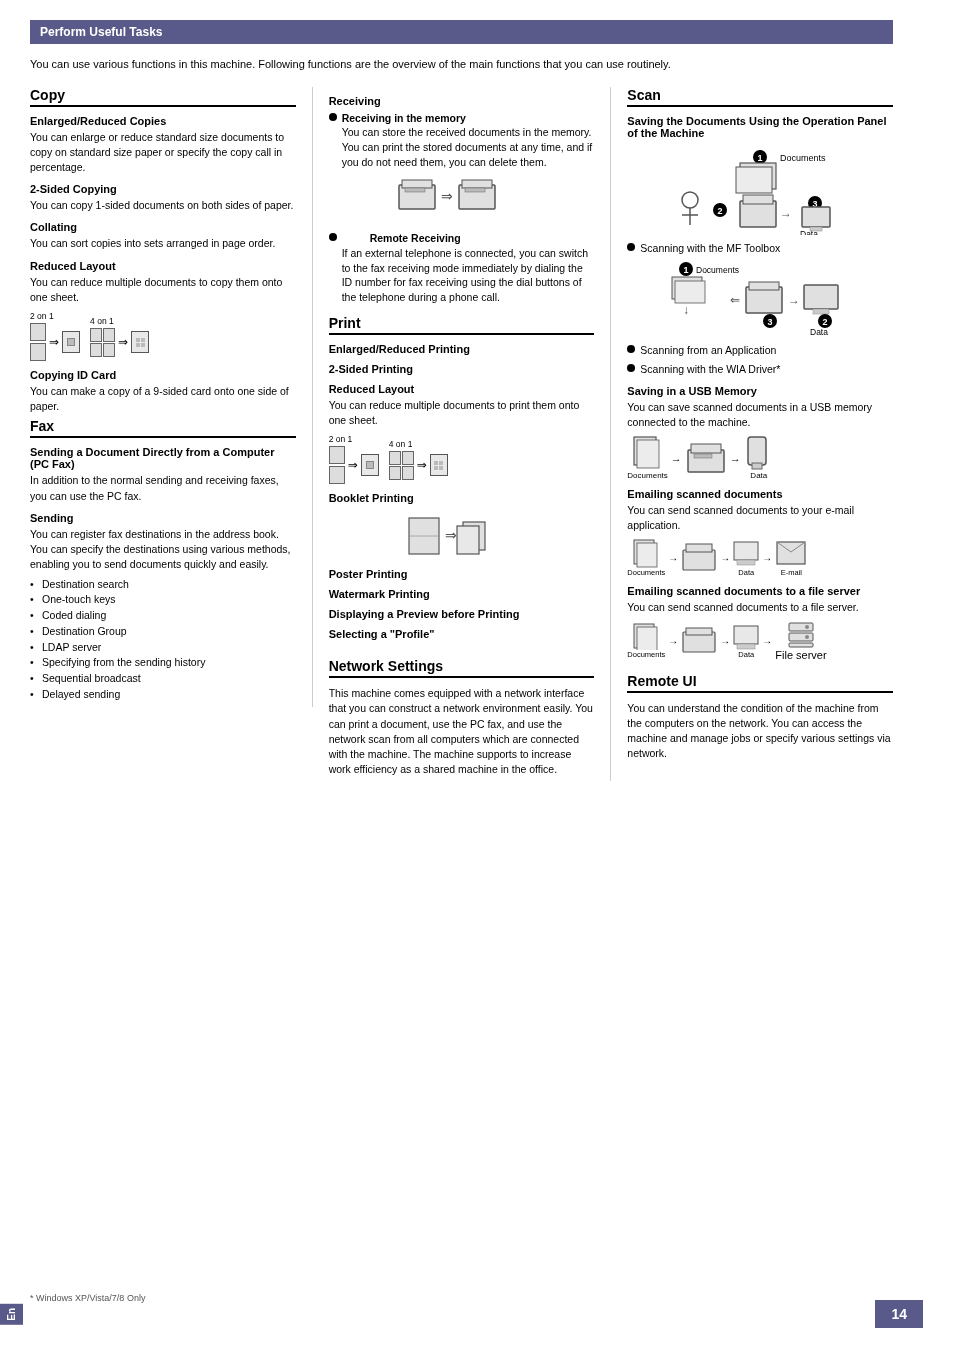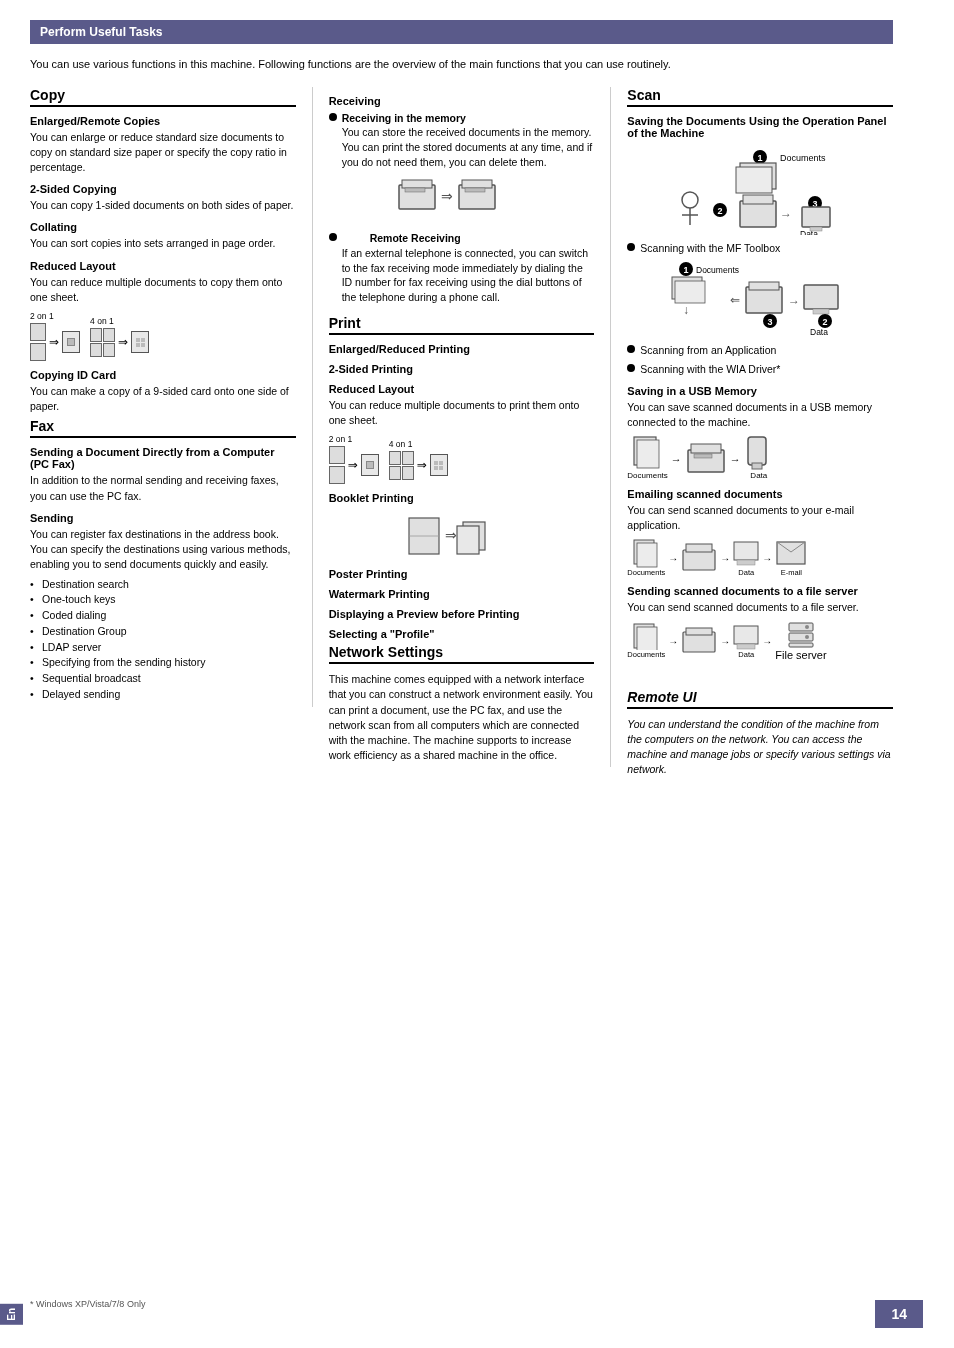--- a/index.html
+++ b/index.html
@@ -97,21 +97,21 @@
       margin-top: 2px;
       margin-right: 5px;
       flex-shrink: 0;
     }
     .label-text {
       font-size: 8.5px;
       color: #000;
     }
     .footnote {
       position: absolute;
-      bottom: 39px;
+      bottom: 45px;
       left: 30px;
       font-size: 9px;
       color: #555;
     }
     .diagram-row {
       display: flex;
       align-items: center;
       gap: 3px;
       margin: 6px 0;
       justify-content: center;
@@ -129,22 +129,22 @@
 
   <p class="intro-text">You can use various functions in this machine. Following functions are the overview of the main functions that you can use routinely.</p>
 
   <div class="three-col">
 
     <div class="col">
 
       <div>
         <div class="section-title">Copy</div>
 
-        <div class="subsection-title">Enlarged/Remote Copies</div>
-        <p class="body-text">You can enlarge or reduce standard size documents to copy on standard size paper or specify the copy ratio in percentage.</p>
+        <div class="subsection-title">Enlarged/Reduced Copies</div>
+        <p class="body-text">You can enlarge or reduce standard size documents to copy on standard size paper or specify the copy call in percentage.</p>
 
         <div class="subsection-title">2-Sided Copying</div>
         <p class="body-text">You can copy 1-sided documents on both sides of paper.</p>
 
         <div class="subsection-title">Collating</div>
         <p class="body-text">You can sort copies into sets arranged in page order.</p>
 
         <div class="subsection-title">Reduced Layout</div>
         <p class="body-text">You can reduce multiple documents to copy them onto one sheet.</p>
 
@@ -303,21 +303,21 @@
             <rect x="50" y="16" width="22" height="28" fill="#e8e8e8" stroke="#555" stroke-width="1.2"></rect>
           </svg>
         </div>
 
         <div class="subsection-title">Poster Printing</div>
         <div class="subsection-title">Watermark Printing</div>
         <div class="subsection-title">Displaying a Preview before Printing</div>
         <div class="subsection-title">Selecting a "Profile"</div>
       </div>
 
-      <div style="margin-top:4px;">
+      <div style="margin-top:18px;">
         <div class="section-title">Network Settings</div>
         <p class="body-text">This machine comes equipped with a network interface that you can construct a network environment easily. You can print a document, use the PC fax, and use the network scan from all computers which are connected with the machine. The machine supports to increase work efficiency as a shared machine in the office.</p>
       </div>
     </div>
 
     <div class="col">
 
       <div>
         <div class="section-title">Scan</div>
 
@@ -461,21 +461,21 @@
           <span style="font-size:10px;">→</span>
           <div style="display:flex;flex-direction:column;align-items:center;">
             <svg width="32" height="30">
               <rect x="2" y="4" width="28" height="22" fill="#e0e0e0" stroke="#555" stroke-width="1.2"></rect>
               <polyline points="2,4 16,14 30,4" fill="none" stroke="#888" stroke-width="1"></polyline>
             </svg>
             <span style="font-size:7.5px;">E-mail</span>
           </div>
         </div>
 
-        <div class="subsection-title">Sending scanned documents to a file server</div>
+        <div class="subsection-title">Emailing scanned documents to a file server</div>
         <p class="body-text">You can send scanned documents to a file server.</p>
 
         <div style="display:flex;align-items:center;gap:3px; margin:5px 0;">
           <div style="display:flex;flex-direction:column;align-items:center;">
             <svg width="28" height="28">
               <rect x="2" y="2" width="20" height="24" fill="#e0e0e0" stroke="#555" stroke-width="1"></rect>
               <rect x="5" y="5" width="20" height="24" fill="#ececec" stroke="#555" stroke-width="0.8"></rect>
             </svg>
             <span style="font-size:7.5px;">Documents</span>
           </div>
@@ -501,21 +501,21 @@
               <rect x="4" y="12" width="24" height="8" rx="1" fill="#e0e0e0" stroke="#555" stroke-width="1"></rect>
               <rect x="4" y="22" width="24" height="4" rx="1" fill="#e0e0e0" stroke="#555" stroke-width="1"></rect>
               <circle cx="22" cy="6" r="2" fill="#888"></circle>
               <circle cx="22" cy="16" r="2" fill="#888"></circle>
             </svg>
             <span style="font-size:11px;">File server</span>
           </div>
         </div>
       </div>
 
-      <div style="margin-top:28px;font-style:italic;">
+      <div style="margin-top:12px;">
         <div class="section-title">Remote UI</div>
         <p class="body-text">You can understand the condition of the machine from the computers on the network. You can access the machine and manage jobs or specify various settings via network.</p>
       </div>
     </div>
 
   </div>
 
   <div class="footnote">* Windows XP/Vista/7/8 Only</div>
 
   <div style="position:absolute; bottom:20px; left:0; right:0; display:flex; align-items:center;">

